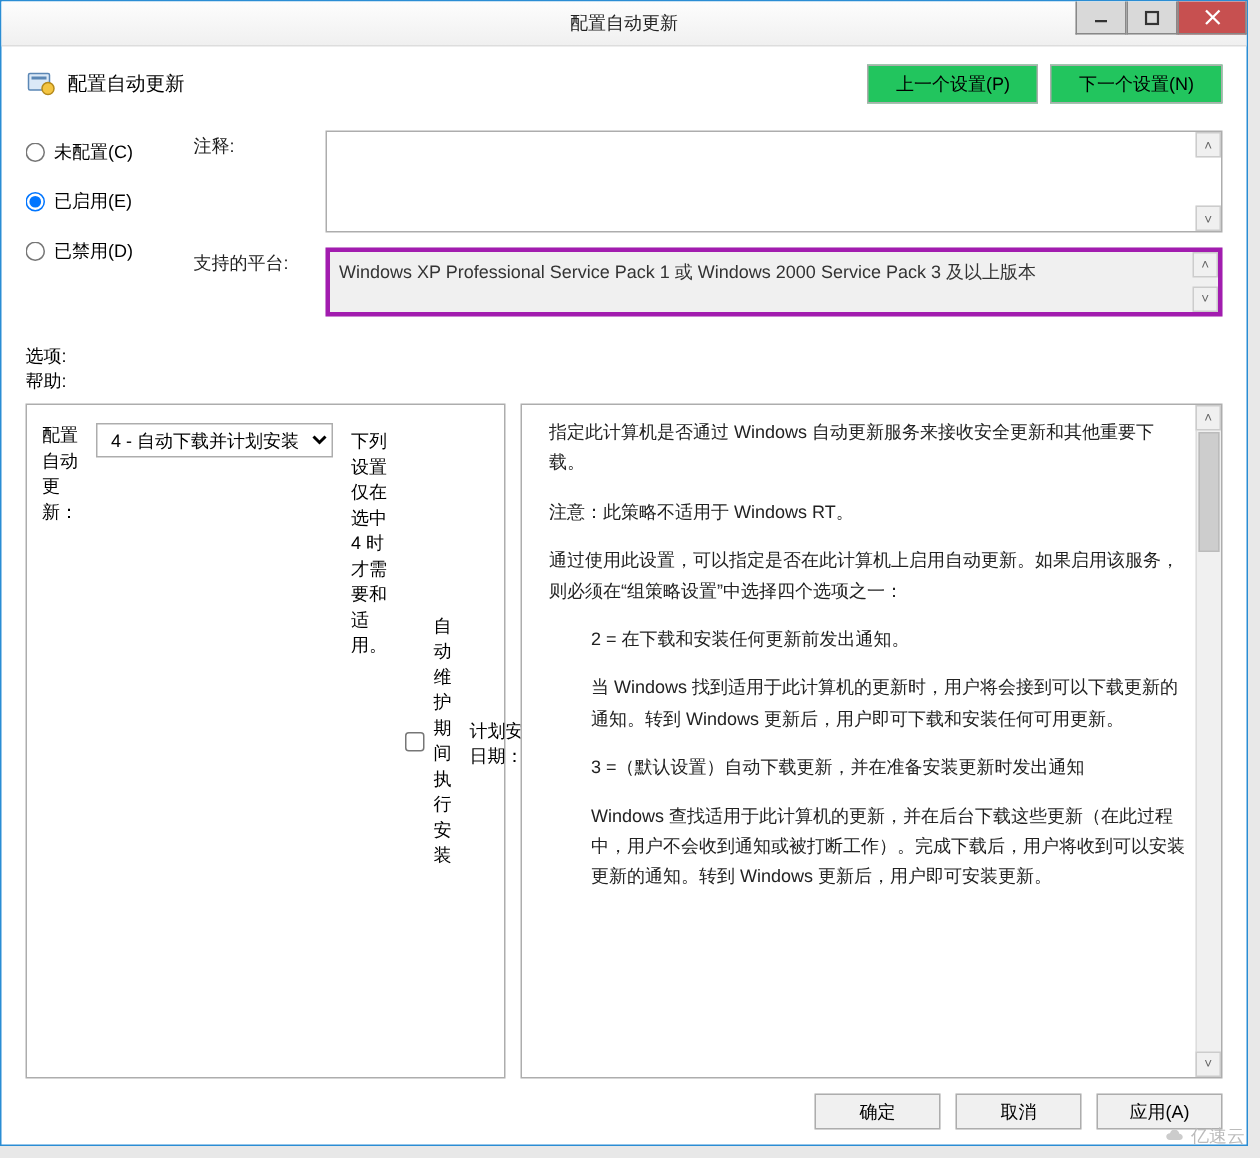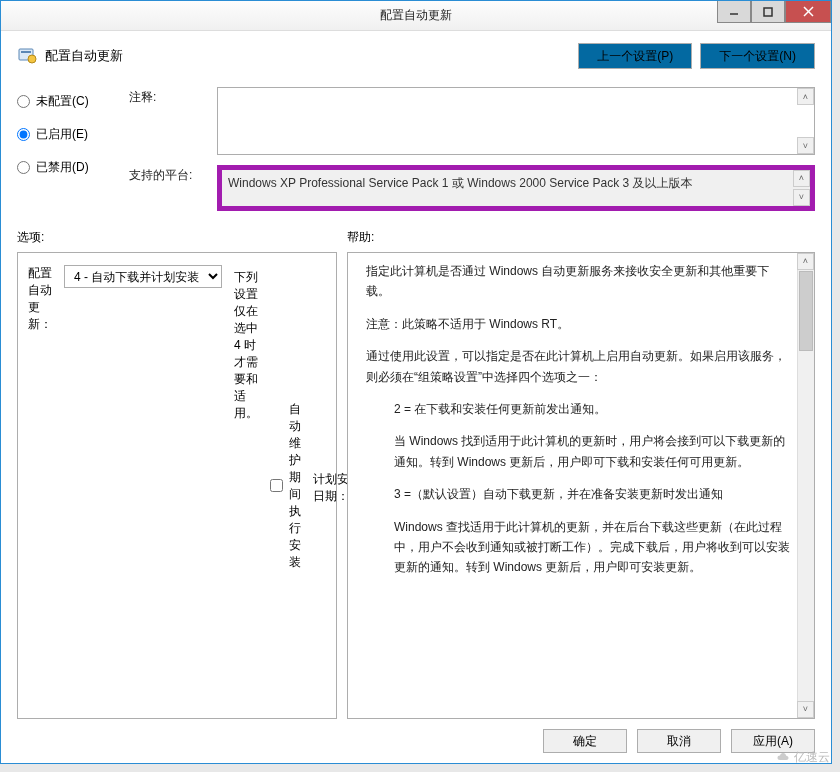--- a/index.html
+++ b/index.html
@@ -71,21 +71,21 @@
       margin-right: 8px;
       display: inline-flex;
       align-items: center;
       justify-content: center;
     }
     .row1-title { font-size: 13px; }
     .row1-spacer { flex: 1; }
     .nav-btn {
       height: 26px;
       padding: 0 18px;
-      background: #0369a1;
+      background: #22c55e;
       border: 1px solid #adadad;
       font-size: 12px;
       margin-left: 8px;
       cursor: pointer;
     }
     .row2 {
       display: flex;
       margin-top: 8px;
       margin-bottom: 12px;
     }
@@ -134,31 +134,32 @@
       background: #f0f0f0;
       border: 1px solid #ccc;
       display: flex; align-items: center; justify-content: center;
       font-size: 9px; color: #666;
     }
     .scroll-up { top: 0; }
     .scroll-down { bottom: 0; }
     .platform-box {
       flex: 1;
       height: 46px;
-      border: 5px solid #a21caf;
+      border: 3px solid #a21caf;
       background: #f0f0f0;
       padding: 4px 22px 4px 6px;
       position: relative;
       color: #333;
       line-height: 1.5;
     }
     .section-labels {
       display: flex;
       margin-top: 6px;
       margin-bottom: 6px;
+      flex-direction: column;
     }
     .section-labels .lbl {
       font-size: 12px;
     }
     .section-labels .lbl.options { width: 330px; }
     .panels {
       display: flex;
       gap: 10px;
       flex: 1;
       min-height: 0;

